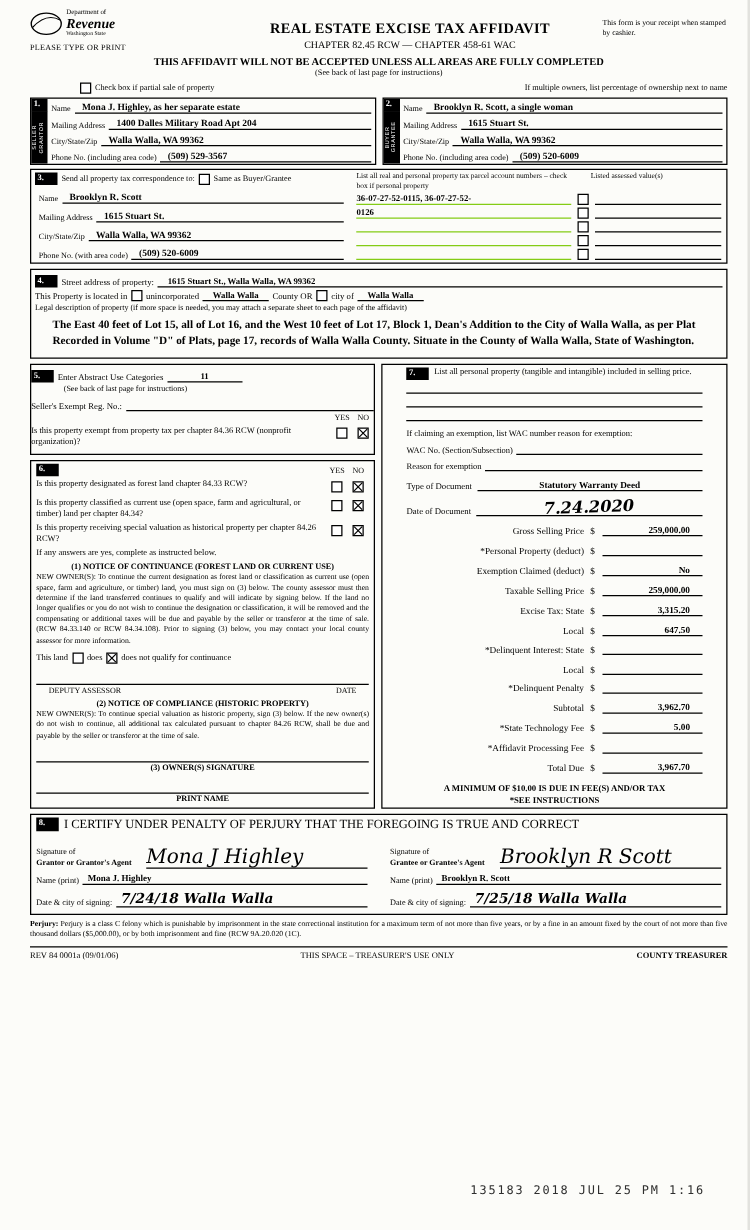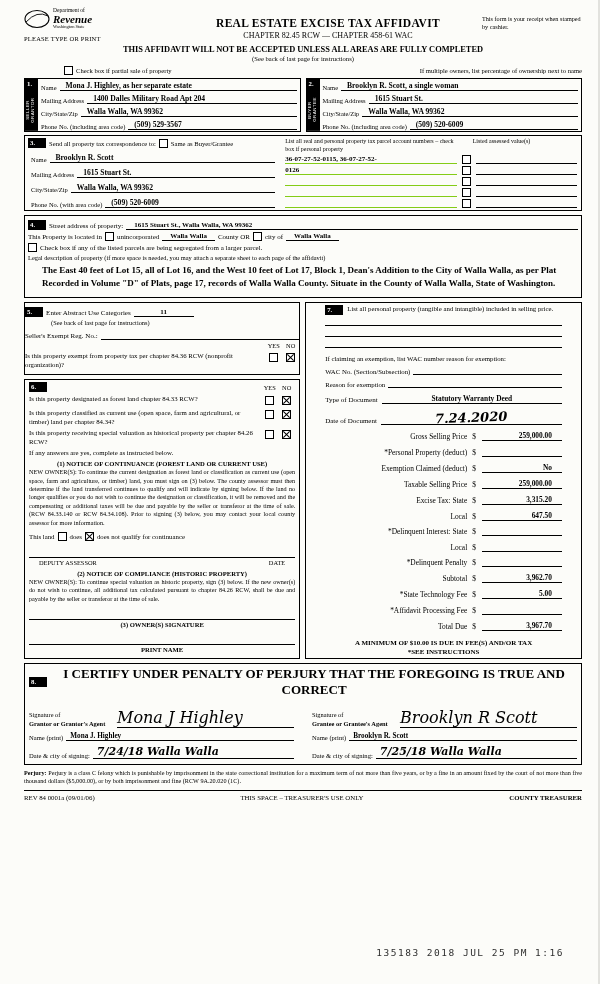--- a/index.html
+++ b/index.html
@@ -102,21 +102,21 @@
   .date-hand{font-size:13px;line-height:.75;display:inline-block;transform:rotate(-2deg)}
   .mrow{display:flex;align-items:flex-end;margin-top:6px;font-size:7.4px}
   .mlabel{width:142px;text-align:right;padding-right:5px}
   .dollar{width:10px}
   .mline{flex:1;border-bottom:1px solid #000;text-align:right;font-weight:bold;padding-right:10px;min-height:8.5px}
   .minnote{text-align:center;font-weight:bold;font-size:7px;margin-top:8px}
 
   
   .sec8{border:1px solid #000;margin-top:4px;padding:2px 4px 5px}
   .certrow{display:flex;align-items:center;gap:4px}
-  .certtext{flex:1;text-align:center;font-weight:bold;font-size:13px}
+  .certtext{flex:1;text-align:left;font-weight:normal;font-size:10px}
   .siggrid{display:flex;gap:18px;margin-top:4px}
   .sigcol{flex:1}
   .sigtop{display:flex;align-items:flex-end;min-height:26px}
   .siglbl{font-size:6.4px;line-height:1.3;width:88px;flex:none}
   .siglbl .b2{font-weight:bold;display:block}
   .sigscript{flex:1;border-bottom:1px solid #000;font-size:16px;white-space:nowrap;overflow:visible}
   .srow{display:flex;align-items:flex-end;font-size:6.6px;margin-top:4px;gap:3px}
   .srow .fillb{flex:1;border-bottom:1px solid #000;font-weight:bold;font-size:7.2px;padding-left:4px}
   .dhand{font-size:11px}
 
@@ -285,24 +285,20 @@
     <div class="s4row">
       <span>This Property is located in</span>
       <span class="cb"></span>
       <span>unincorporated</span>
       <span class="fillv">Walla Walla</span>
       <span>County OR</span>
       <span class="cb"></span>
       <span>city of</span>
       <span class="fillv">Walla Walla</span>
     </div>
-    <div class="s4row">
-      <span class="cb"></span>
-      <span>Check box if any of the listed parcels are being segregated from a larger parcel.</span>
-    </div>
     <div class="s4row" style="font-size:6.4px">
       <span>Legal description of property (if more space is needed, you may attach a separate sheet to each page of the affidavit)</span>
     </div>
     <div class="legal">The East 40 feet of Lot 15, all of Lot 16, and the West 10 feet of Lot 17, Block 1, Dean's Addition to the City of Walla Walla, as per Plat Recorded in Volume "D" of Plats, page 17, records of Walla Walla County. Situate in the County of Walla Walla, State of Washington.</div>
   </div>
 
   <div class="main">
     <div class="colL">
 
       <div class="sec5">

